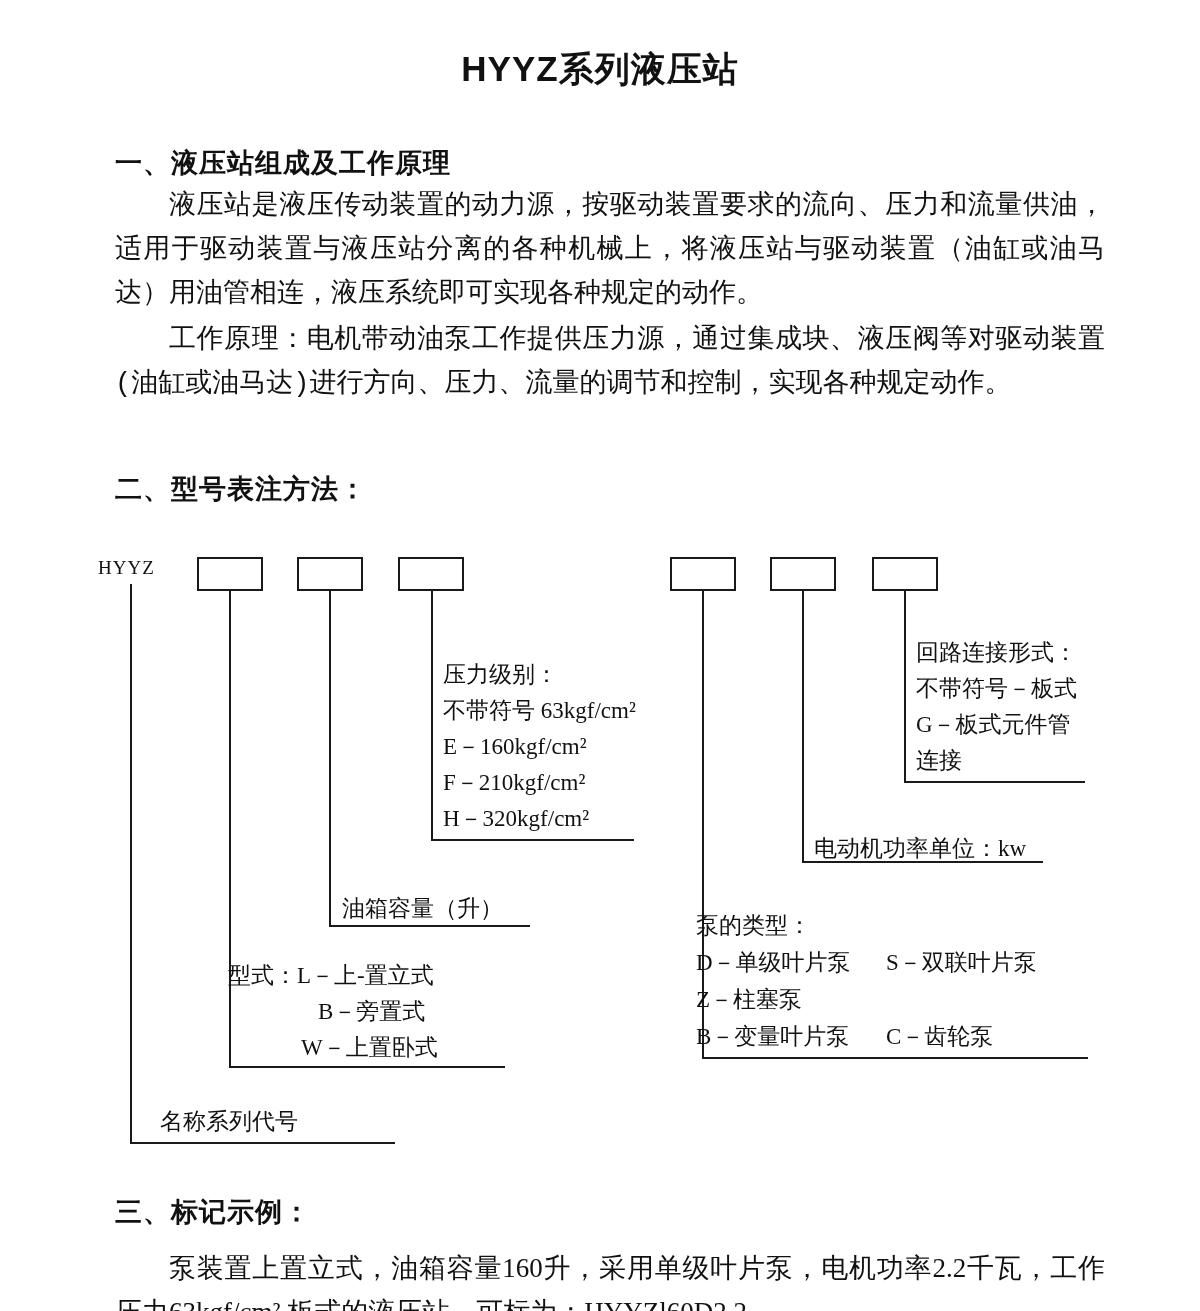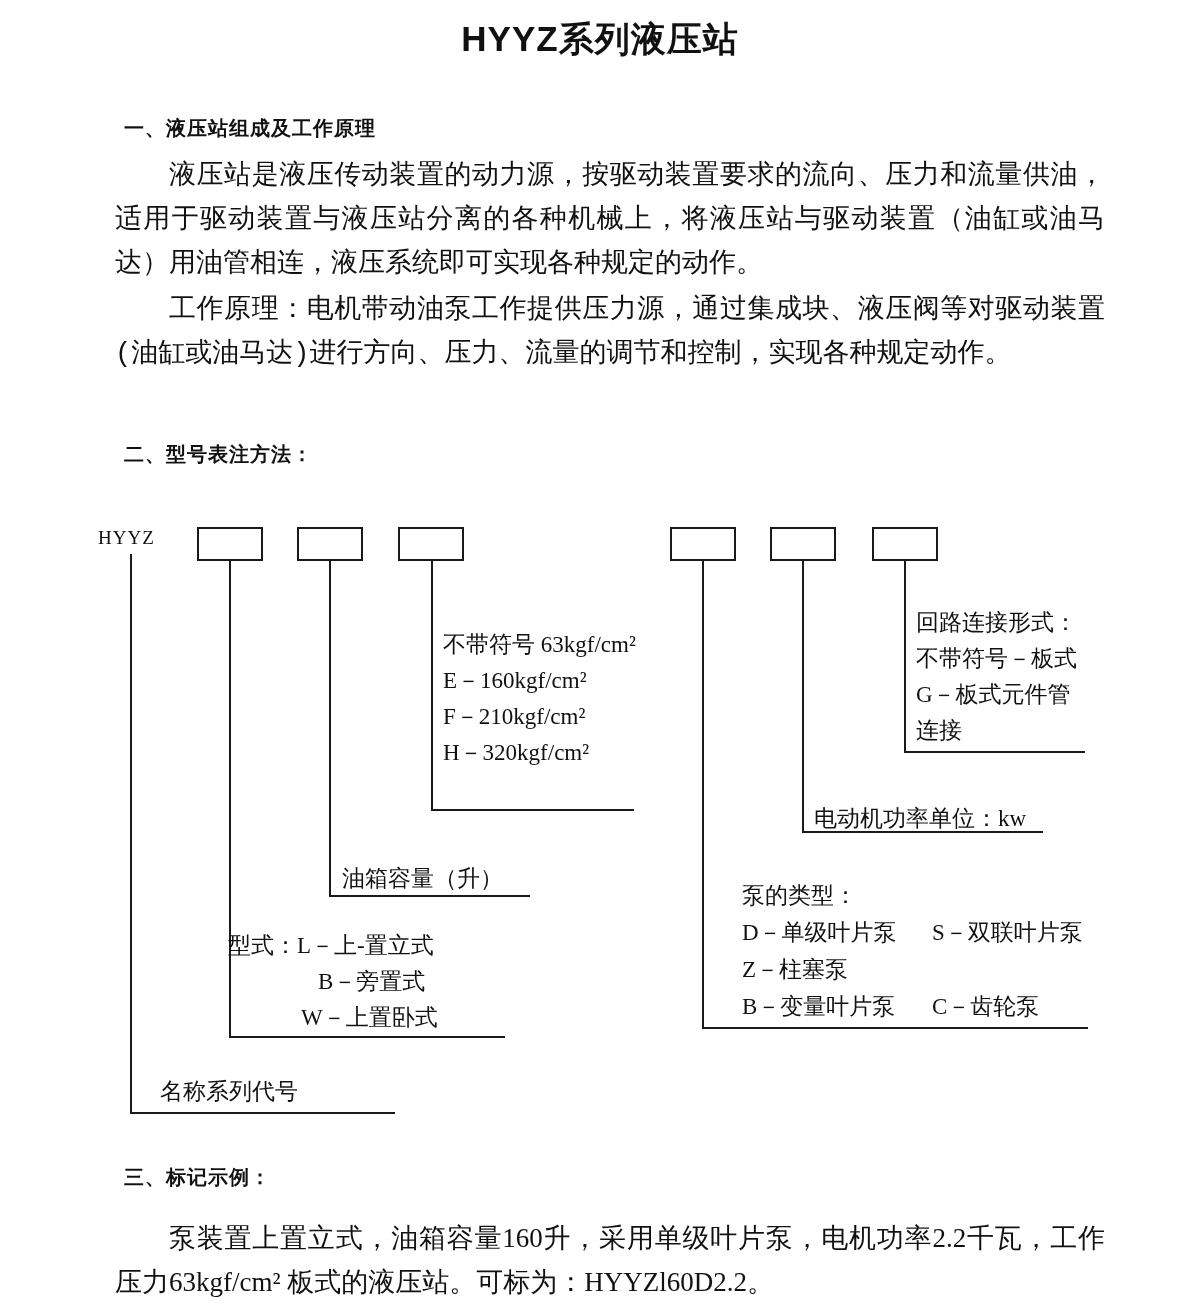--- a/index.html
+++ b/index.html
@@ -5,34 +5,34 @@
   html, body { margin: 0; padding: 0; background: #ffffff; }
   .page {
     position: relative;
     width: 1200px;
     height: 1311px;
     background: #ffffff;
     color: #111;
     font-family: "Liberation Serif", "DejaVu Serif", serif;
     overflow: hidden;
   }
-  .abs { position: absolute; }
+  .abs { position: absolute; margin-top: 30px; }
   .title {
     left: 0; top: 16px; width: 1200px;
     text-align: center;
     font-family: "Liberation Sans", "DejaVu Sans", sans-serif;
     font-weight: bold;
     font-size: 35px;
     letter-spacing: 1px;
   }
   .sec-heading {
-    left: 124px;
+    left: 115px;
     font-family: "Liberation Sans", "DejaVu Sans", sans-serif;
     font-weight: bold;
-    font-size: 20px;
+    font-size: 27px;
     letter-spacing: 1px;
     white-space: nowrap;
   }
   .body-para {
     left: 115px; width: 990px;
     font-size: 27px;
     line-height: 44px;
     text-align: justify;
     text-indent: 2em;
   }
@@ -105,31 +105,32 @@
   <div class="abs hline" style="left:904px; top:751px; width:181px;"></div>
 
   <div class="abs callout" style="left:916px; top:605px;">
     <div class="ln">回路连接形式：</div>
     <div class="ln">不带符号－板式</div>
     <div class="ln">G－板式元件管</div>
     <div class="ln">连接</div>
   </div>
 
   <div class="abs callout" style="left:443px; top:627px;">
+    <div class="ln">压力级别：</div>
     <div class="ln">不带符号 63kgf/cm²</div>
     <div class="ln">E－160kgf/cm²</div>
     <div class="ln">F－210kgf/cm²</div>
     <div class="ln">H－320kgf/cm²</div>
   </div>
 
   <div class="abs callout" style="left:814px; top:801px;">电动机功率单位：kw</div>
 
   <div class="abs callout" style="left:342px; top:861px;">油箱容量（升）</div>
 
-  <div class="abs callout" style="left:742px; top:877px; line-height:37px;">
+  <div class="abs callout" style="left:696px; top:877px; line-height:37px;">
     <div class="ln">泵的类型：</div>
     <div class="pump-row">
       <span class="c1">D－单级叶片泵</span>
       <span>S－双联叶片泵</span>
     </div>
     <div class="pump-row">
       <span class="c1">Z－柱塞泵</span>
     </div>
     <div class="pump-row">
       <span class="c1">B－变量叶片泵</span>

